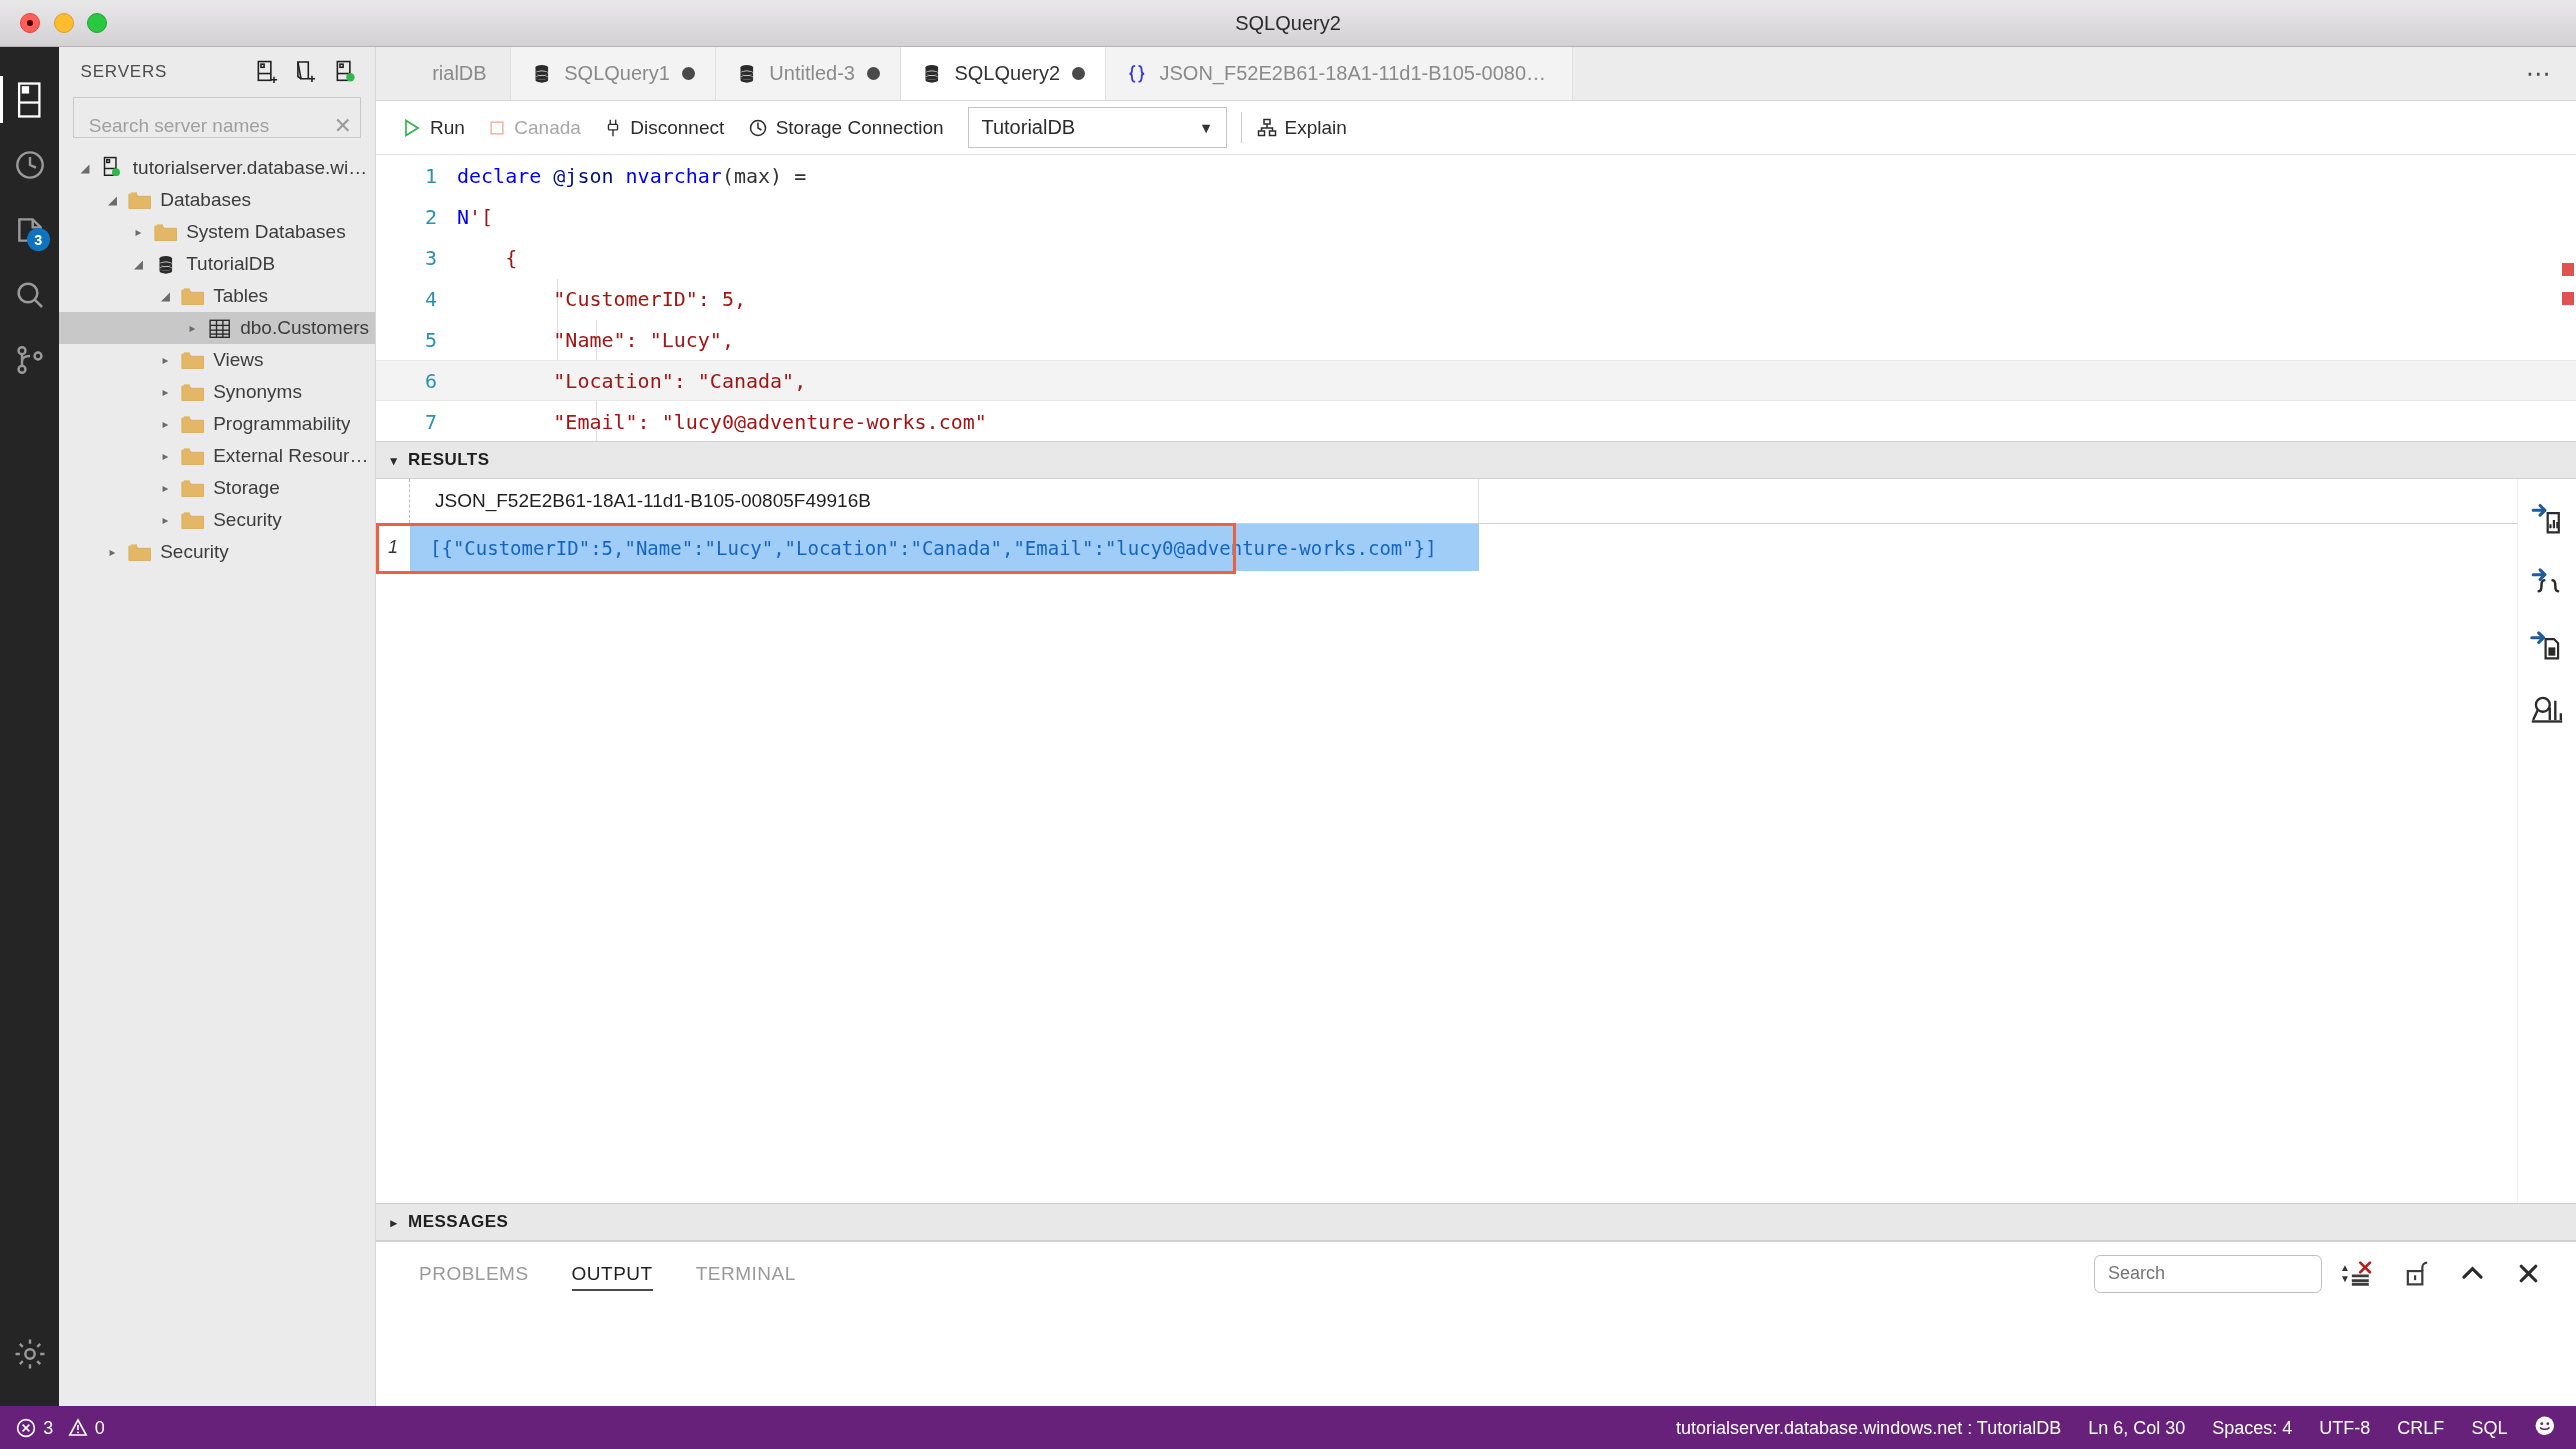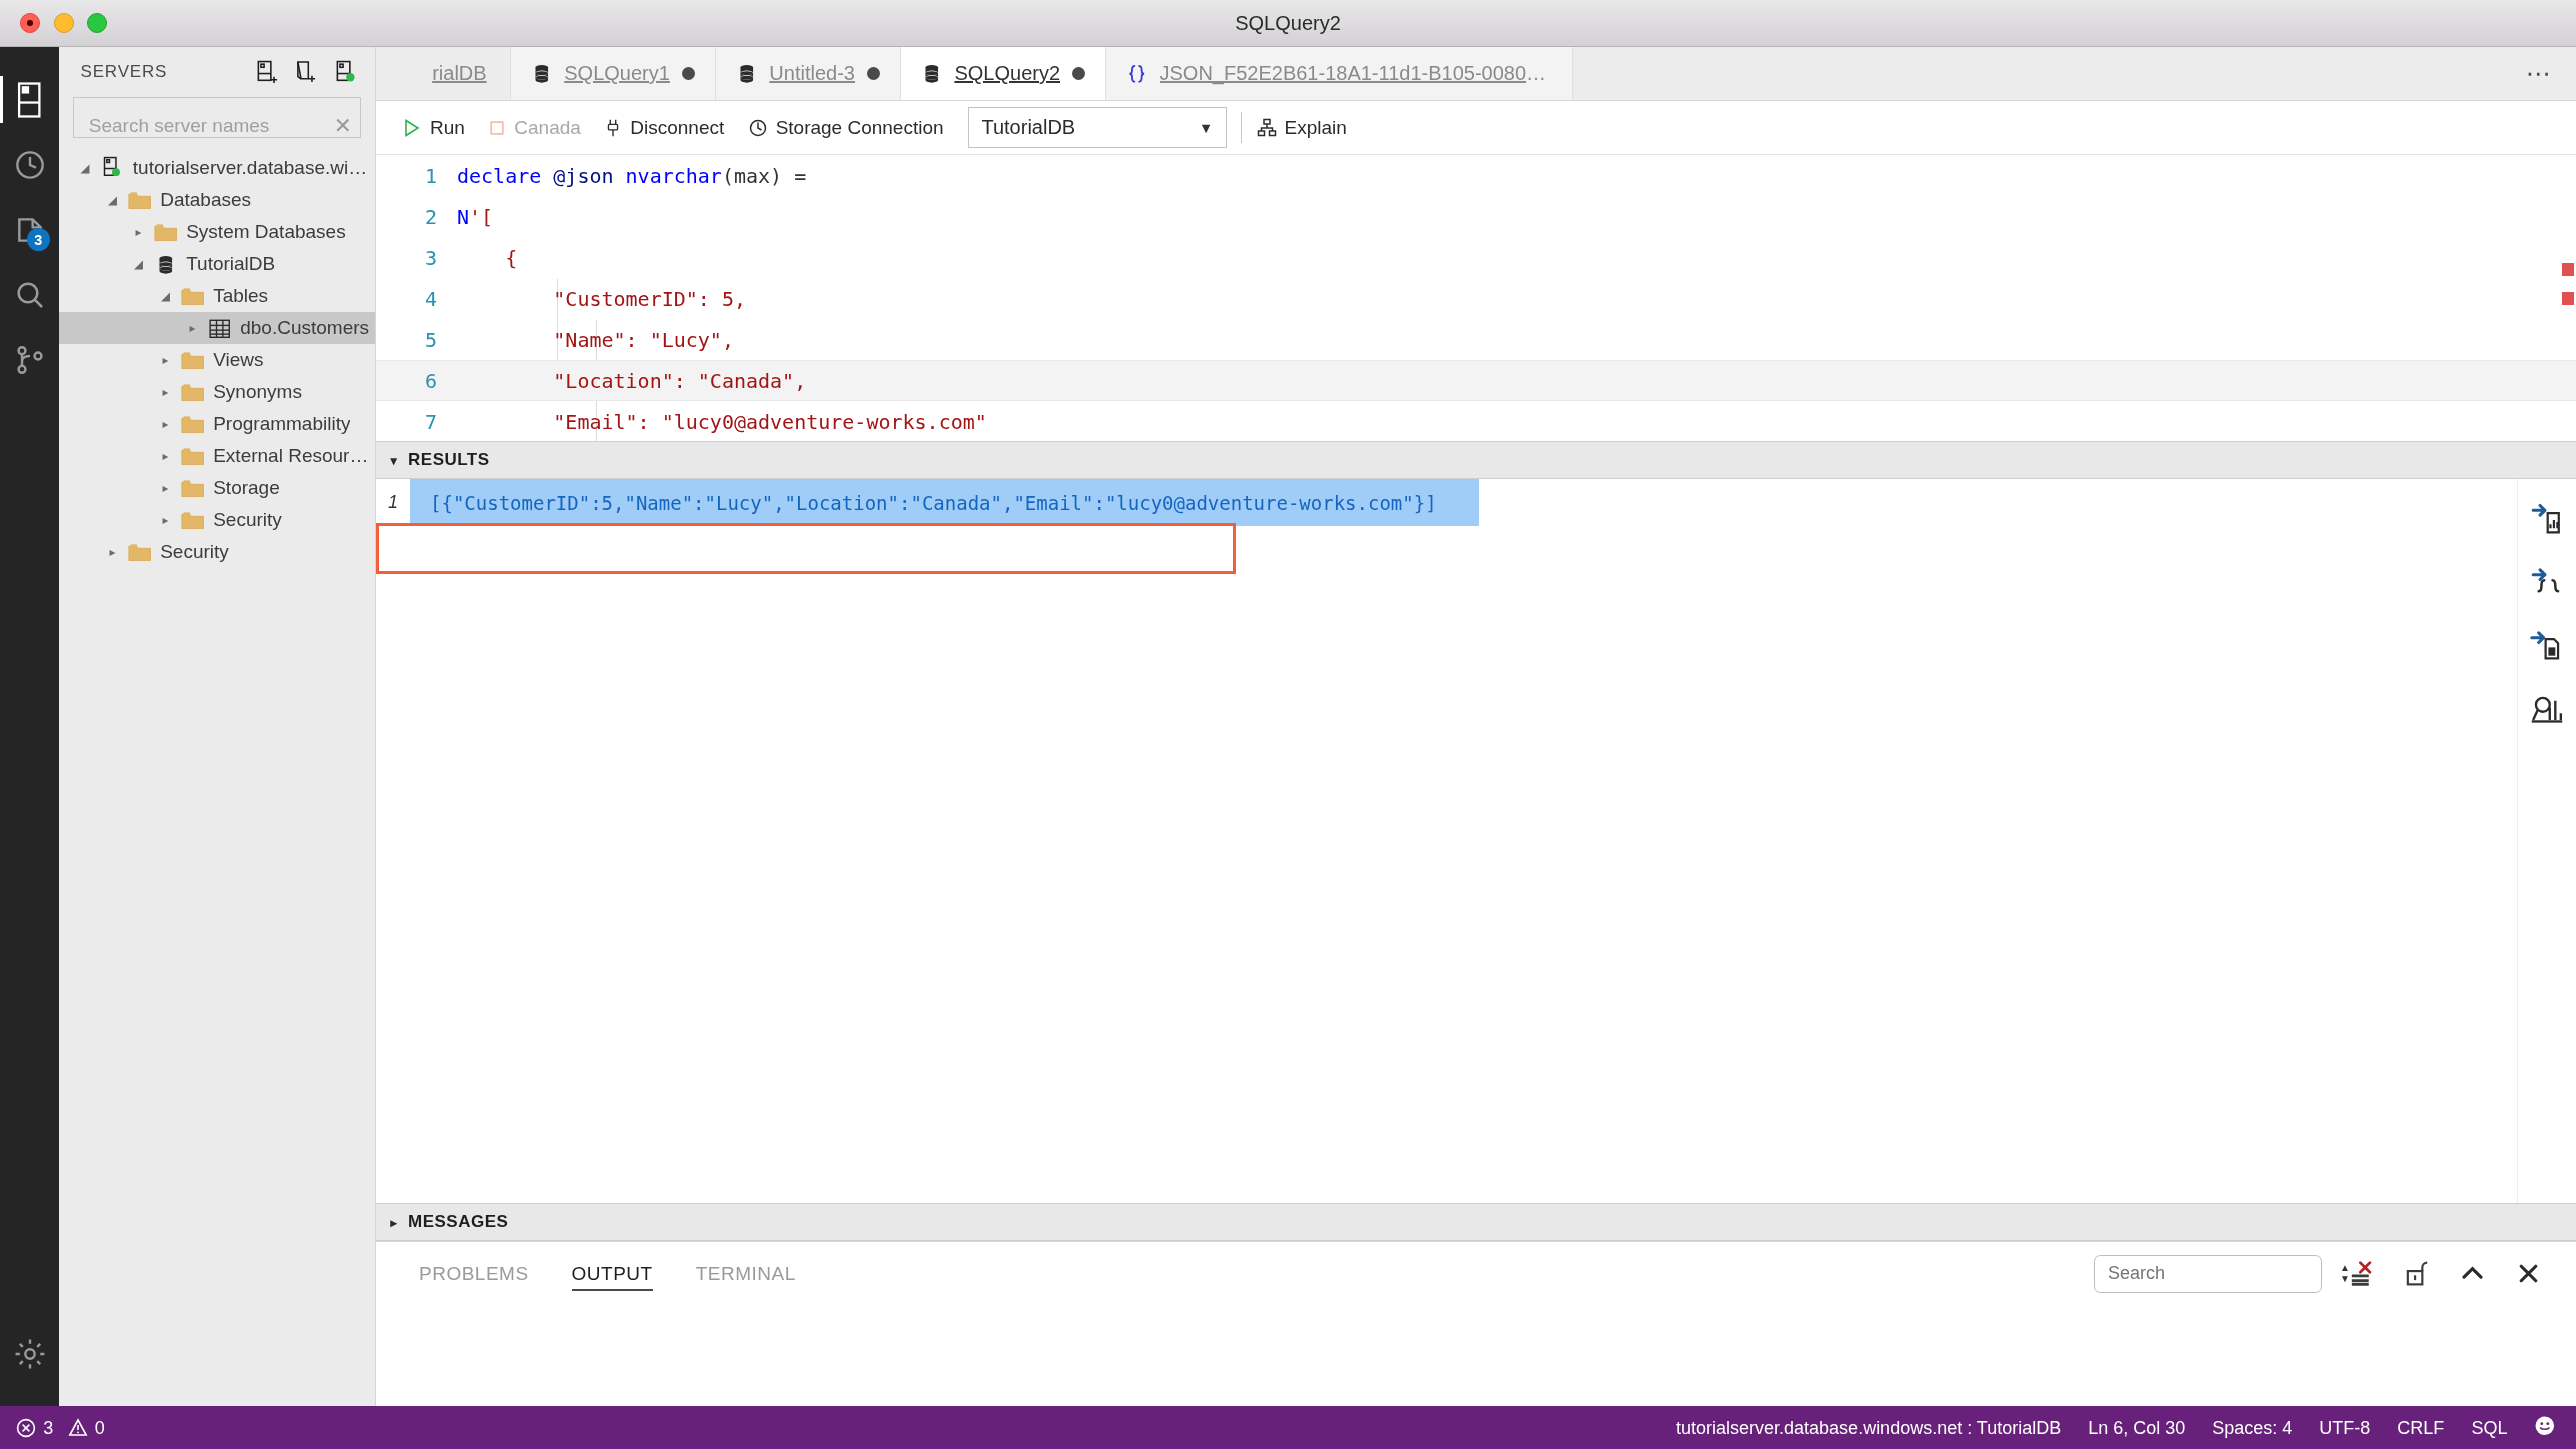--- a/index.html
+++ b/index.html
@@ -105,21 +105,21 @@
   }
   .tab {
     display: flex; align-items: center; gap: 11.7px;
     padding: 0 20px; border-right: 0.9px solid #e0e0e0;
     font-size: 20px; color: #8a8a8a; background: #f3f3f3; cursor: pointer;
     white-space: nowrap; max-width: 467px;
   }
   .tab.active { background: #ffffff; color: #333333; }
   .tab.cut { padding-left: 0; background: #ececec; border-right: 0.9px solid #e0e0e0; }
   .tab-dot { width: 13.5px; height: 13.5px; border-radius: 50%; background: #4a4a4a; flex: 0 0 13.5px; }
-  .tab-label { overflow: hidden; text-overflow: ellipsis; text-decoration: underline; }
+  .tab-label { overflow: hidden; text-overflow: ellipsis; }
   .tabs-actions { margin-left: auto; display: flex; align-items: center; padding: 0 23.4px; }
   .ellipsis { font-size: 25px; color: #4a4a4a; letter-spacing: 1.8px; cursor: pointer; }
 
   
   .qtoolbar {
     height: 54px; flex: 0 0 54px; display: flex; align-items: center;
     gap: 0; padding-left: 14.4px; background: #ffffff; border-bottom: 0.9px solid #e3e3e3;
   }
   .qbtn {
     display: flex; align-items: center; gap: 8px; padding: 0 11.7px;
@@ -618,20 +618,24 @@
         </div>
       </div>
 
       <div class="panelhead">
         <span class="tw">▾</span>
         <span>RESULTS</span>
       </div>
 
       <div class="resultsbody">
         <div class="grid">
+          <div class="grid-headrow">
+            <div class="grid-rownum"></div>
+            <div class="grid-colhead">JSON_F52E2B61-18A1-11d1-B105-00805F49916B</div>
+          </div>
           <div class="grid-datarow">
             <div class="grid-rownum2">1</div>
             <div class="grid-cell">[{"CustomerID":5,"Name":"Lucy","Location":"Canada","Email":"lucy0@adventure-works.com"}]</div>
           </div>
           <div class="selbox" style="left:0px;top:44px;width:860px;height:51px;"></div>
         </div>
         <div class="res-toolbar">
           <span class="res-tb-icon">
             <svg width="36" height="36" viewBox="0 0 26 26" fill="none">
               <path d="M3 6h8M8 2.5 11.5 6 8 9.5" stroke="#1f5c99" stroke-width="2.2" stroke-linecap="round" stroke-linejoin="round"></path>

